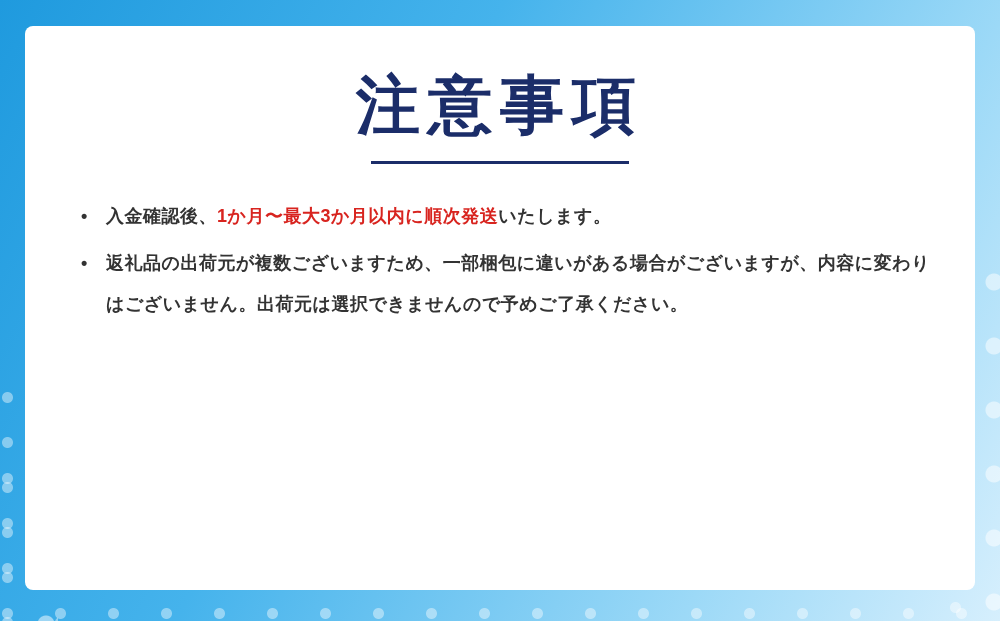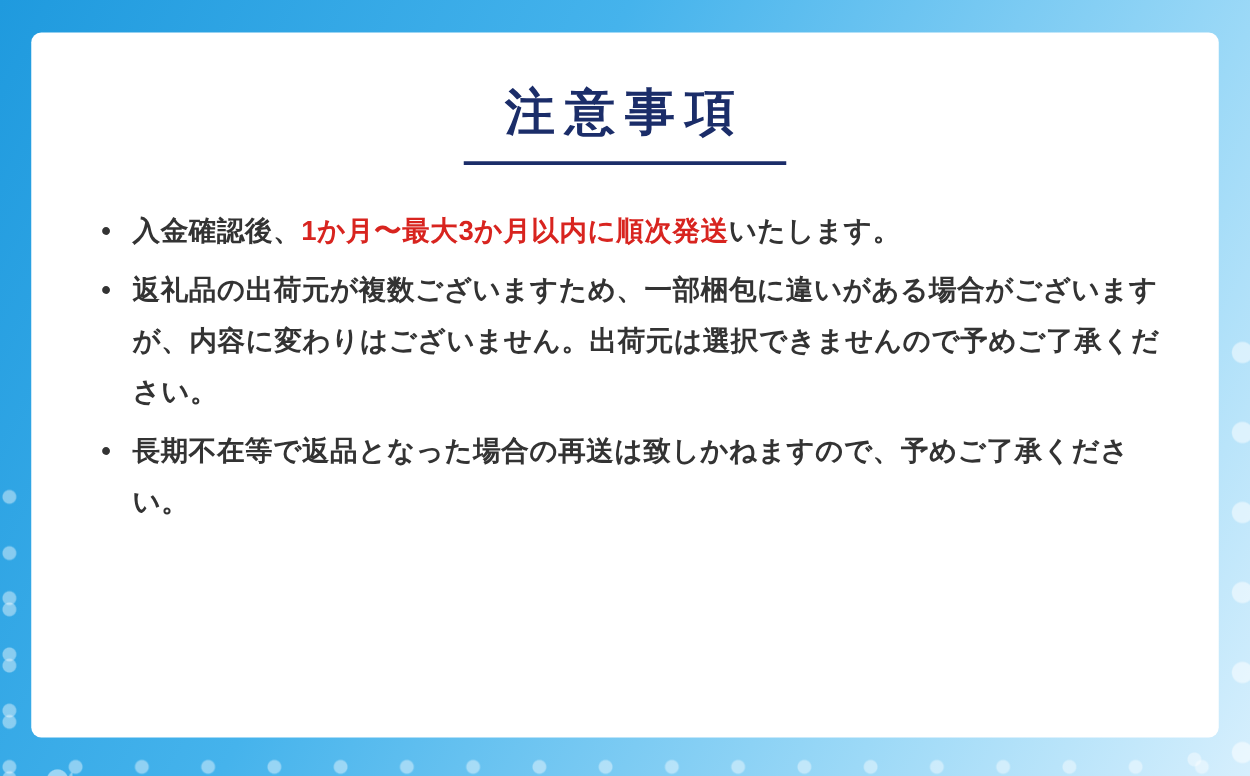--- a/index.html
+++ b/index.html
@@ -30,35 +30,35 @@
     left: 25px; top: 26px;
     width: 950px; height: 564px;
     background: #ffffff;
     border-radius: 8px;
     box-sizing: border-box;
     padding: 36px 40px 0 40px;
   }
   .title {
     margin: 0;
     text-align: center;
-    font-size: 40px;
+    font-size: 64px;
     font-weight: bold;
     letter-spacing: 8px;
     color: var(--navy, #1b2d69);
   }
   .title-underline {
     width: 258px; height: 3px;
     margin: 12px auto 0;
     background: var(--navy, #1b2d69);
   }
   .notes {
     list-style: none;
     margin: 32px 0 0 0;
     padding: 0 0 0 14px;
-    font-size: 22px;
+    font-size: 18px;
     font-weight: bold;
     color: var(--body, #333333);
     line-height: 41px;
     letter-spacing: 0.5px;
   }
   .note {
     position: relative;
     padding-left: 27px;
     margin-bottom: 6px;
   }
@@ -82,17 +82,16 @@
   <div class="card">
     <h1 class="title">注意事項</h1>
     <div class="title-underline"></div>
 
     <ul class="notes">
       <li class="note"><span class="seg">入金確認後、</span><span class="seg red">1か月〜最大3か月以内に順次発送</span><span class="seg">いたします。</span></li>
 
       <li class="note"><span class="seg">返礼品の出荷元が複数ございますため、一部梱包に違いがある場合がございますが、内容に変わりはございません。出荷元は選択できませんので予めご了承ください。</span></li>
 
 
-      <li class="note"><span class="seg">長期不在等で返品となった場合の再送は致しかねますので、予めご了承ください。</span></li>
 
     </ul>
   </div>
 </div>
 
 </body></html>

